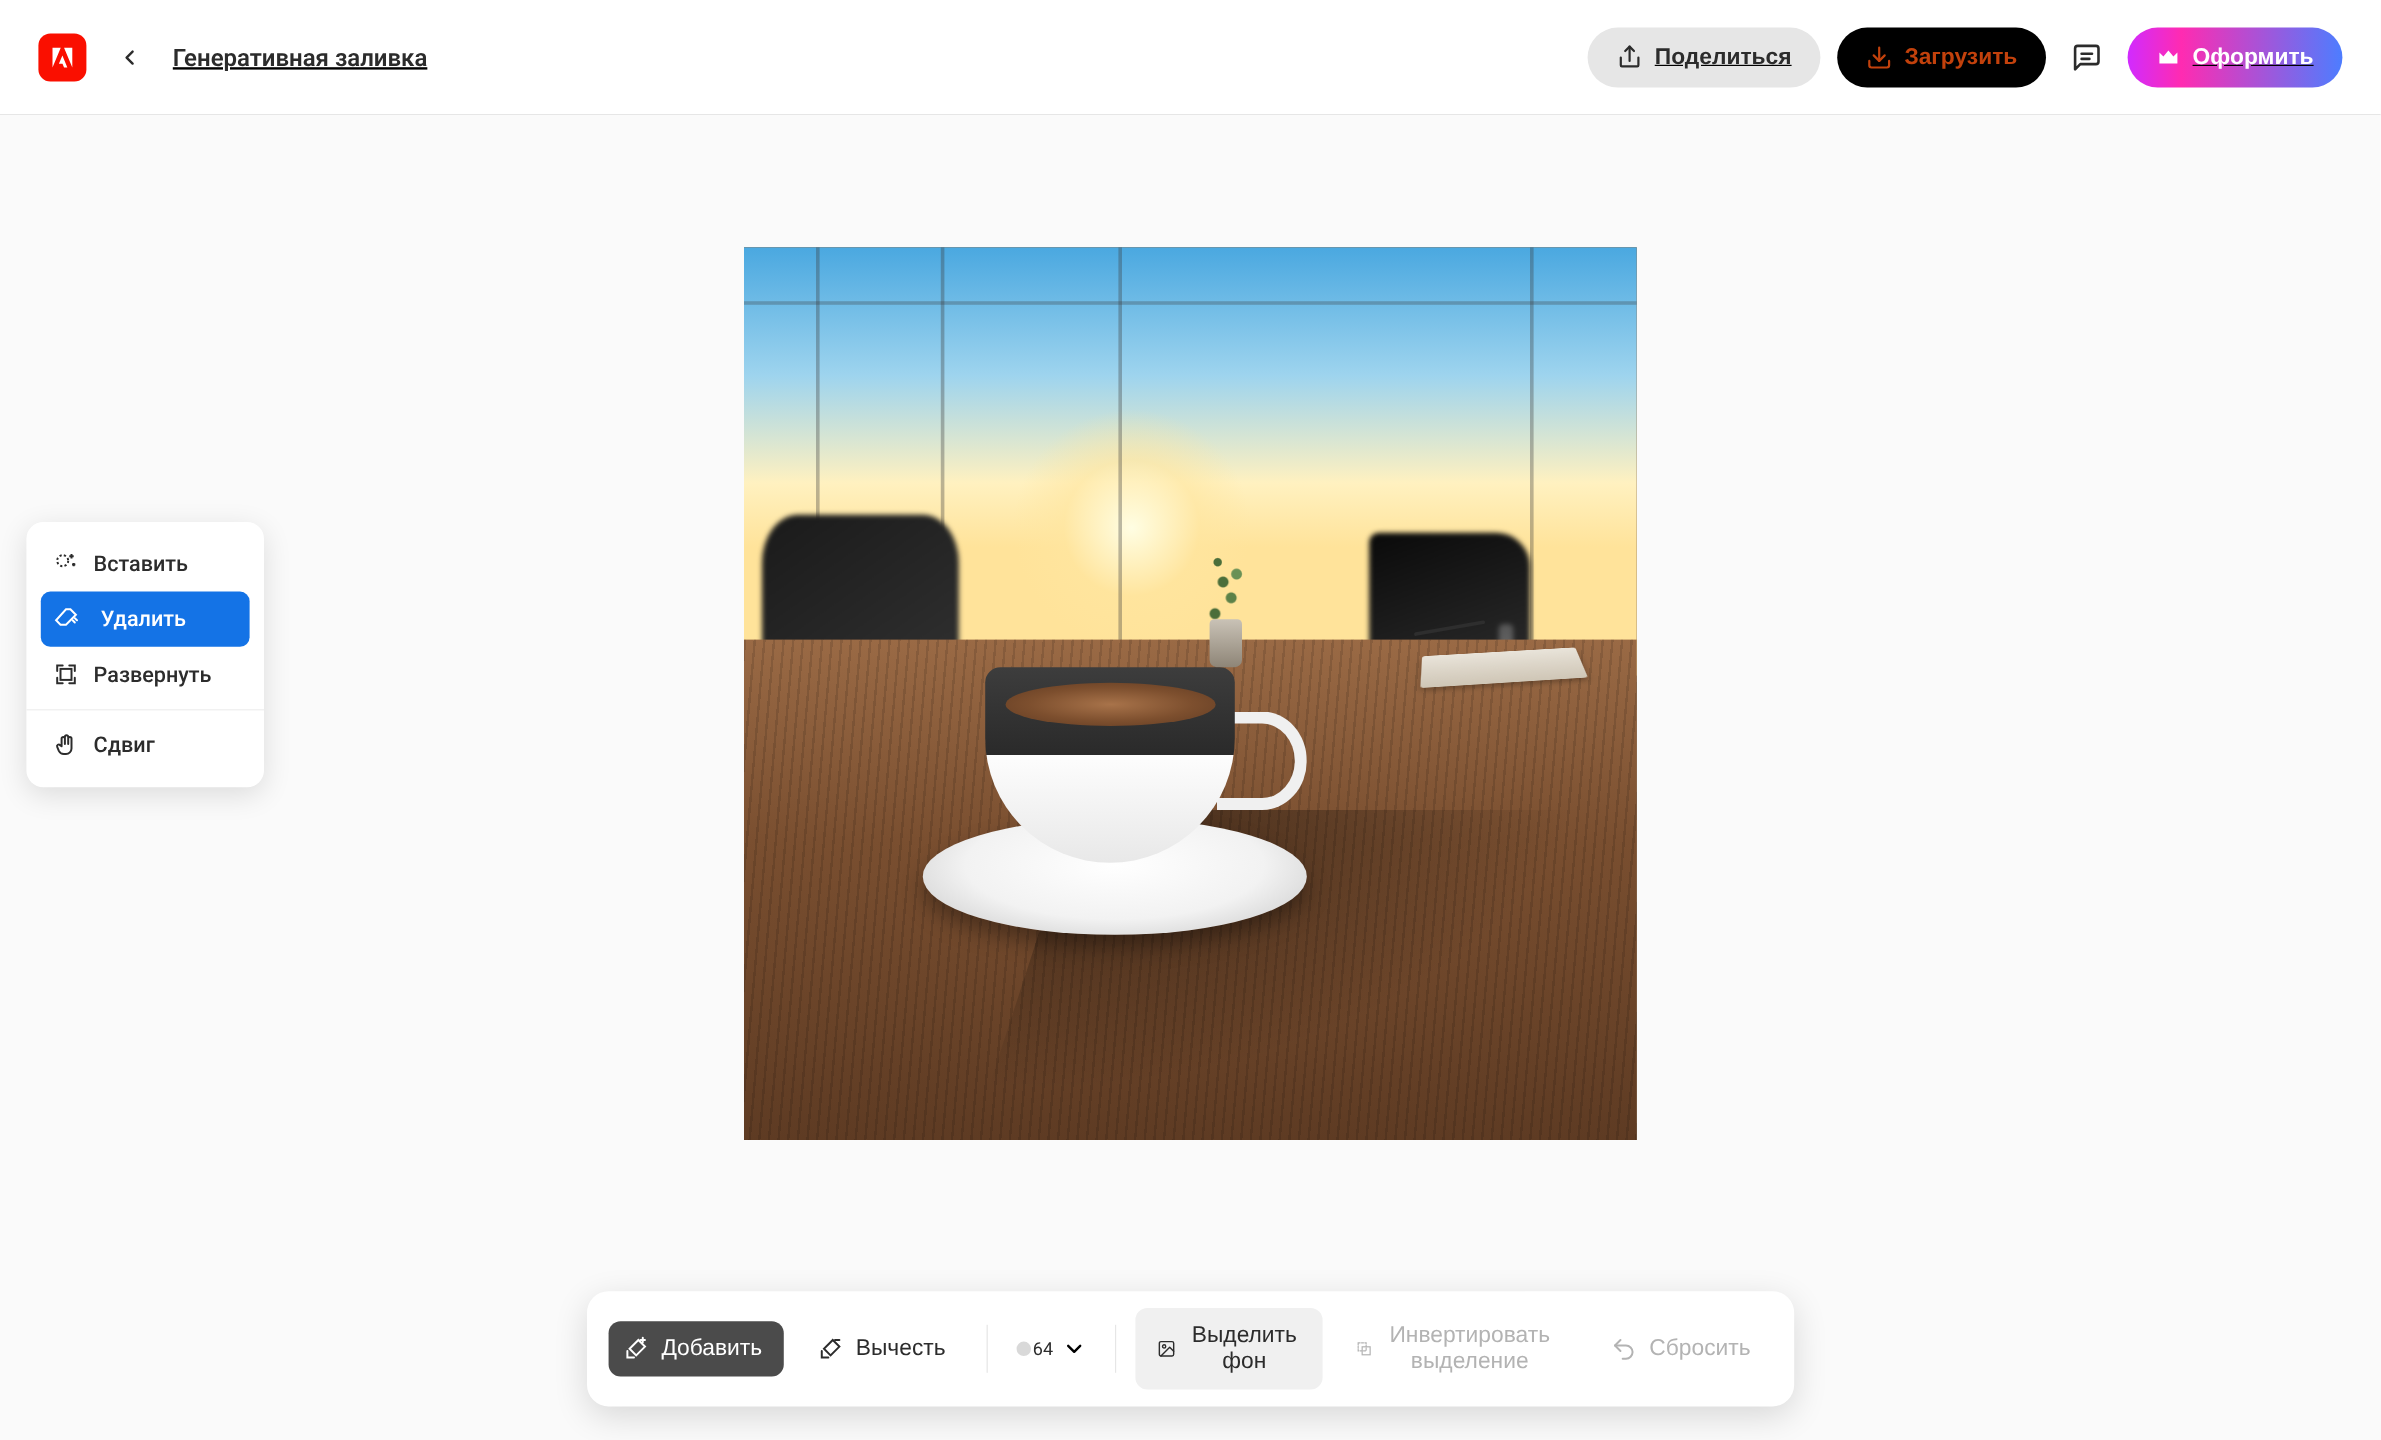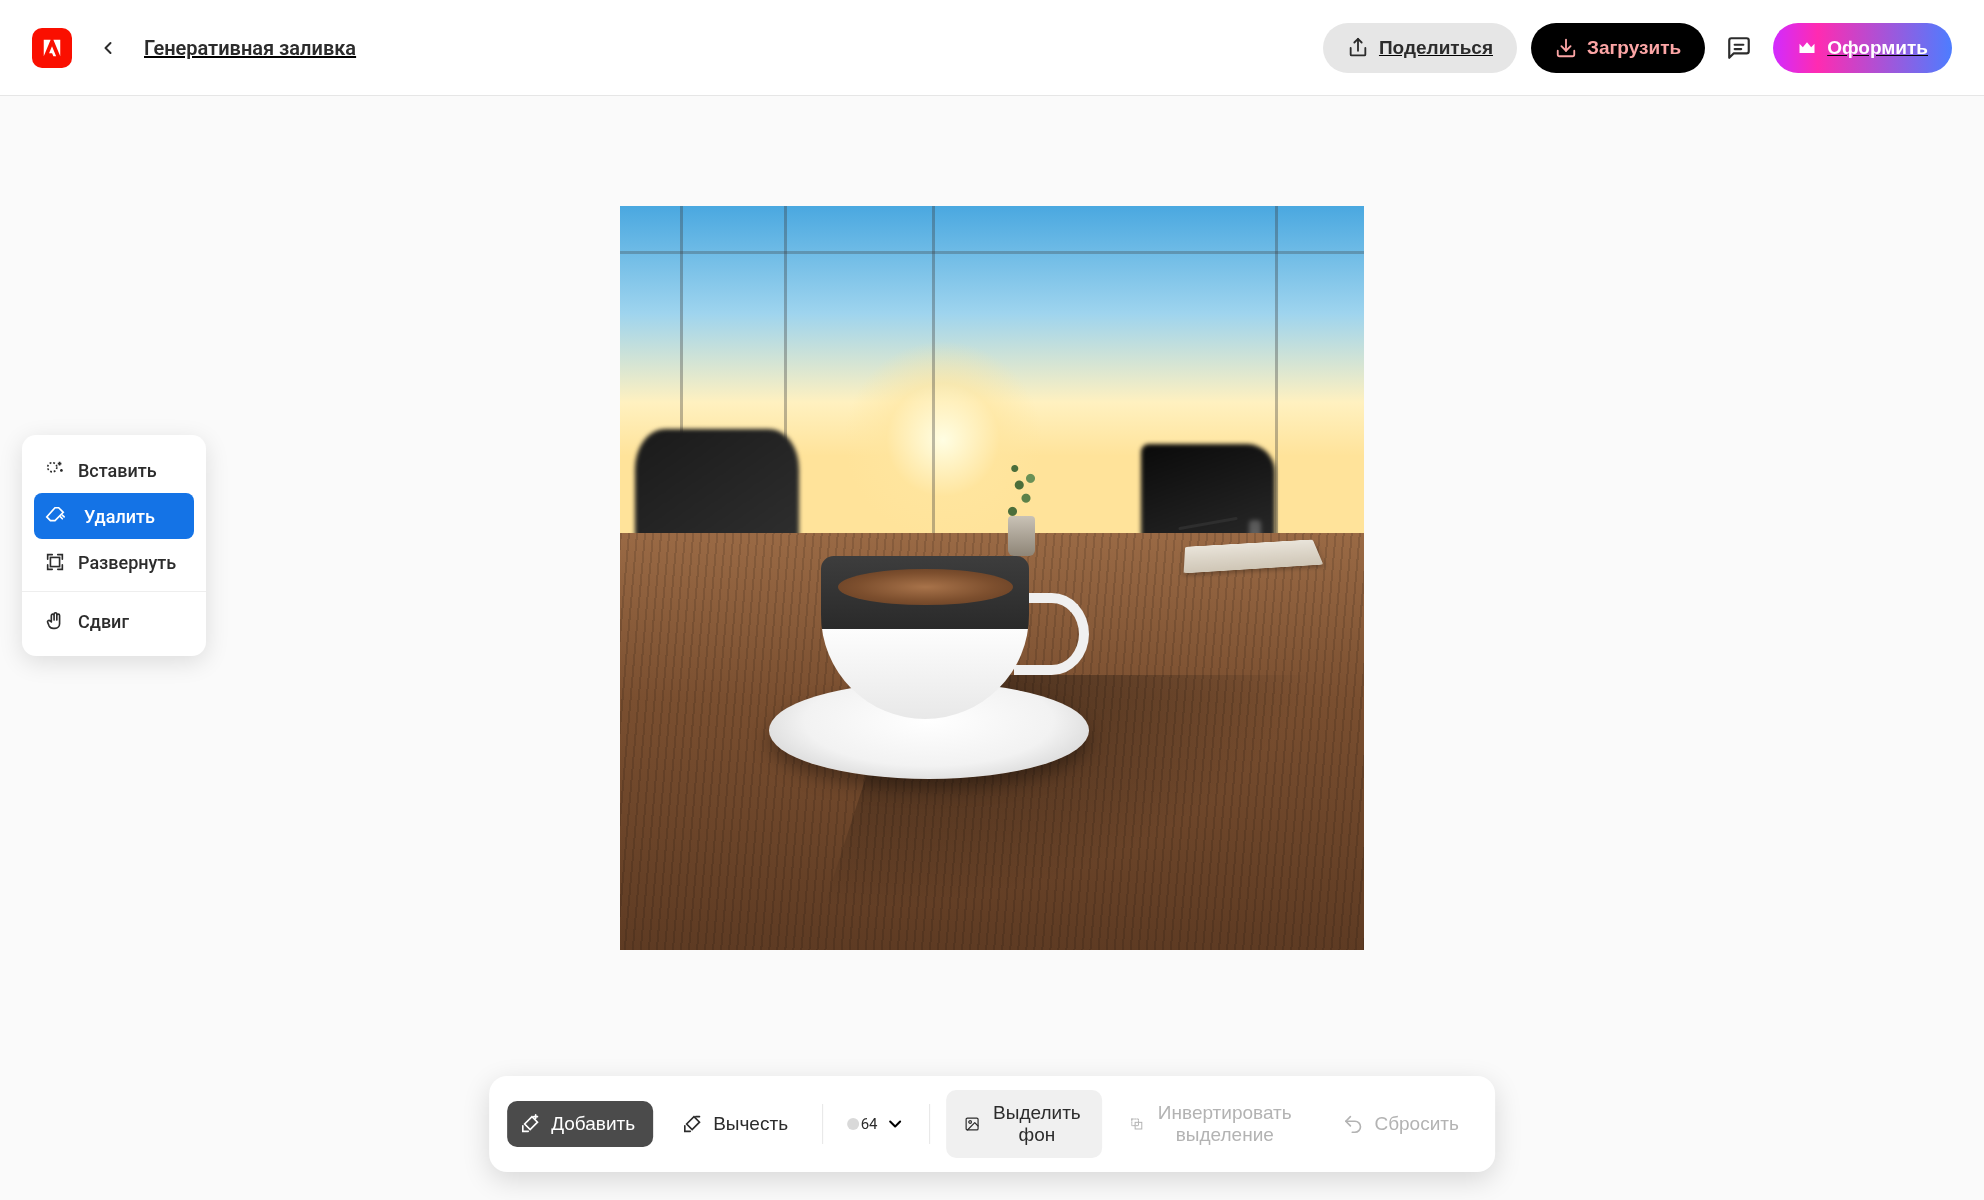--- a/index.html
+++ b/index.html
@@ -62,21 +62,21 @@
   gap: 10px;
   height: 50px;
   padding: 0 24px;
   border-radius: 25px;
   font-size: 19px;
   font-weight: 600;
   cursor: pointer;
   border: none;
 }
 .pill-grey { background: #e6e6e6; color: #2c2c2c; }
-.pill-black { background: #000; color: #fca5a5; }
+.pill-black { background: #000; color: #c2410c; }
 .pill-gradient {
   background: linear-gradient(90deg, #d12bff 0%, #ff2bb1 25%, #4d7dff 100%);
   color: #fff;
 }
 .icon-btn {
   width: 40px;
   height: 40px;
   display: flex;
   align-items: center;
   justify-content: center;
@@ -195,21 +195,21 @@
 .pen{
   position:absolute; right:17%; top:42.5%; width:8%; height:3px;
   background:#2e2e2e; transform: rotate(-10deg); border-radius:2px;
 }
 
 
 .tool-panel {
   position: absolute;
   left: 22px;
   top: 435px;
-  width: 184px;
+  width: 198px;
   background: #fff;
   border-radius: 14px;
   box-shadow: 0 6px 24px rgba(0,0,0,0.12);
   padding: 12px;
 }
 .tool-item {
   display: flex;
   align-items: center;
   gap: 12px;
   padding: 12px 10px;

